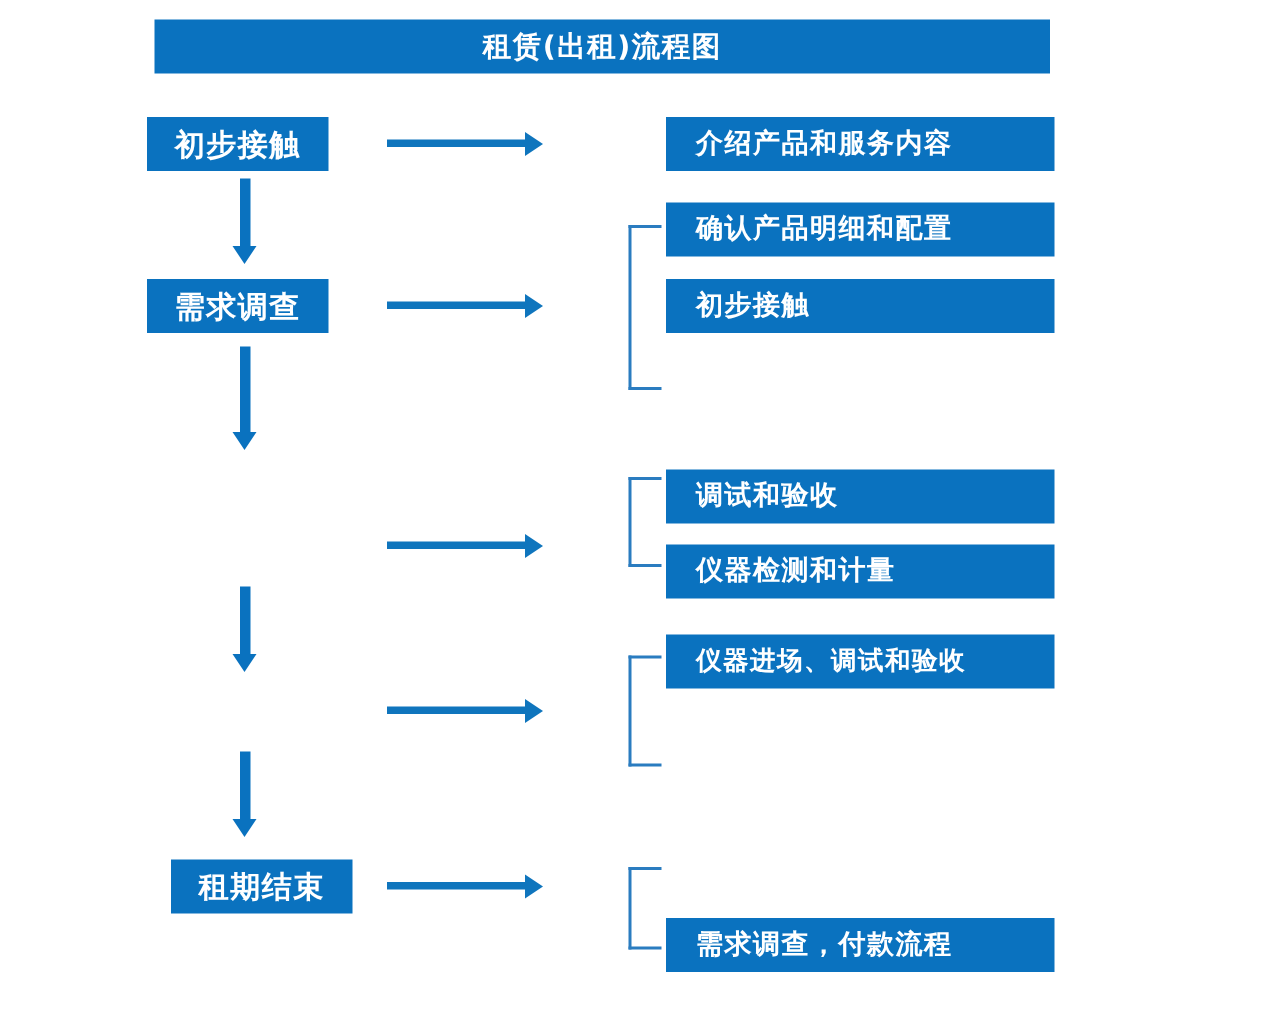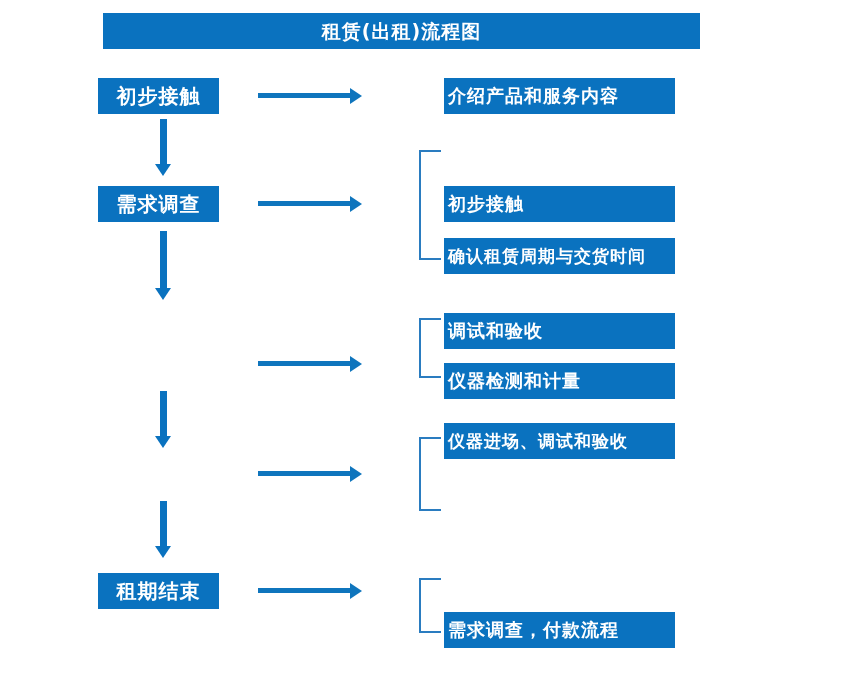--- a/index.html
+++ b/index.html
@@ -42,24 +42,24 @@
   }
   .stage-box {
     left: 98px;
     width: 121px;
     height: 36px;
     justify-content: center;
     font-size: 20px;
   }
   .detail-box {
     left: 444px;
-    width: 231px;
+    width: 259px;
     height: 36px;
     justify-content: flex-start;
-    padding-left: 4px;
+    padding-left: 20px;
     font-size: 18px;
   }
   .detail-box.wide {
     font-size: 17px;
   }
   
   .v-arrow {
     position: absolute;
     left: 160px;
     width: 7px;
@@ -114,33 +114,33 @@
   <div class="box title-bar">租赁(出租)流程图</div>
 
   <div class="box stage-box" style="top:78px;">初步接触</div>
   <div class="h-arrow" style="top:93px;"></div>
   <div class="box detail-box" style="top:78px;">介绍产品和服务内容</div>
   <div class="v-arrow" style="top:119px; height:46px;"></div>
 
   <div class="box stage-box" style="top:186px;">需求调查</div>
   <div class="h-arrow" style="top:201px;"></div>
   <div class="bracket" style="top:150px; height:110px;"></div>
+  <div class="box detail-box" style="top:135px;">确认产品明细和配置</div>
   <div class="box detail-box" style="top:186px;">初步接触</div>
-  <div class="box detail-box wide" style="top:238px;">确认租赁周期与交货时间</div>
   <div class="v-arrow" style="top:231px; height:58px;"></div>
 
   <div class="h-arrow" style="top:361px;"></div>
   <div class="bracket" style="top:318px; height:60px;"></div>
   <div class="box detail-box" style="top:313px;">调试和验收</div>
   <div class="box detail-box" style="top:363px;">仪器检测和计量</div>
   <div class="v-arrow" style="top:391px; height:46px;"></div>
 
   <div class="h-arrow" style="top:471px;"></div>
   <div class="bracket" style="top:437px; height:74px;"></div>
   <div class="box detail-box wide" style="top:423px;">仪器进场、调试和验收</div>
   <div class="v-arrow" style="top:501px; height:46px;"></div>
 
-  <div class="box stage-box" style="top:573px;">租期结束</div>
+  <div class="box stage-box" style="top:573px;margin-left:16px;">租期结束</div>
   <div class="h-arrow" style="top:588px;"></div>
   <div class="bracket" style="top:578px; height:55px;"></div>
   <div class="box detail-box" style="top:612px;">需求调查，付款流程</div>
 
 </div>
 
 </body></html>

